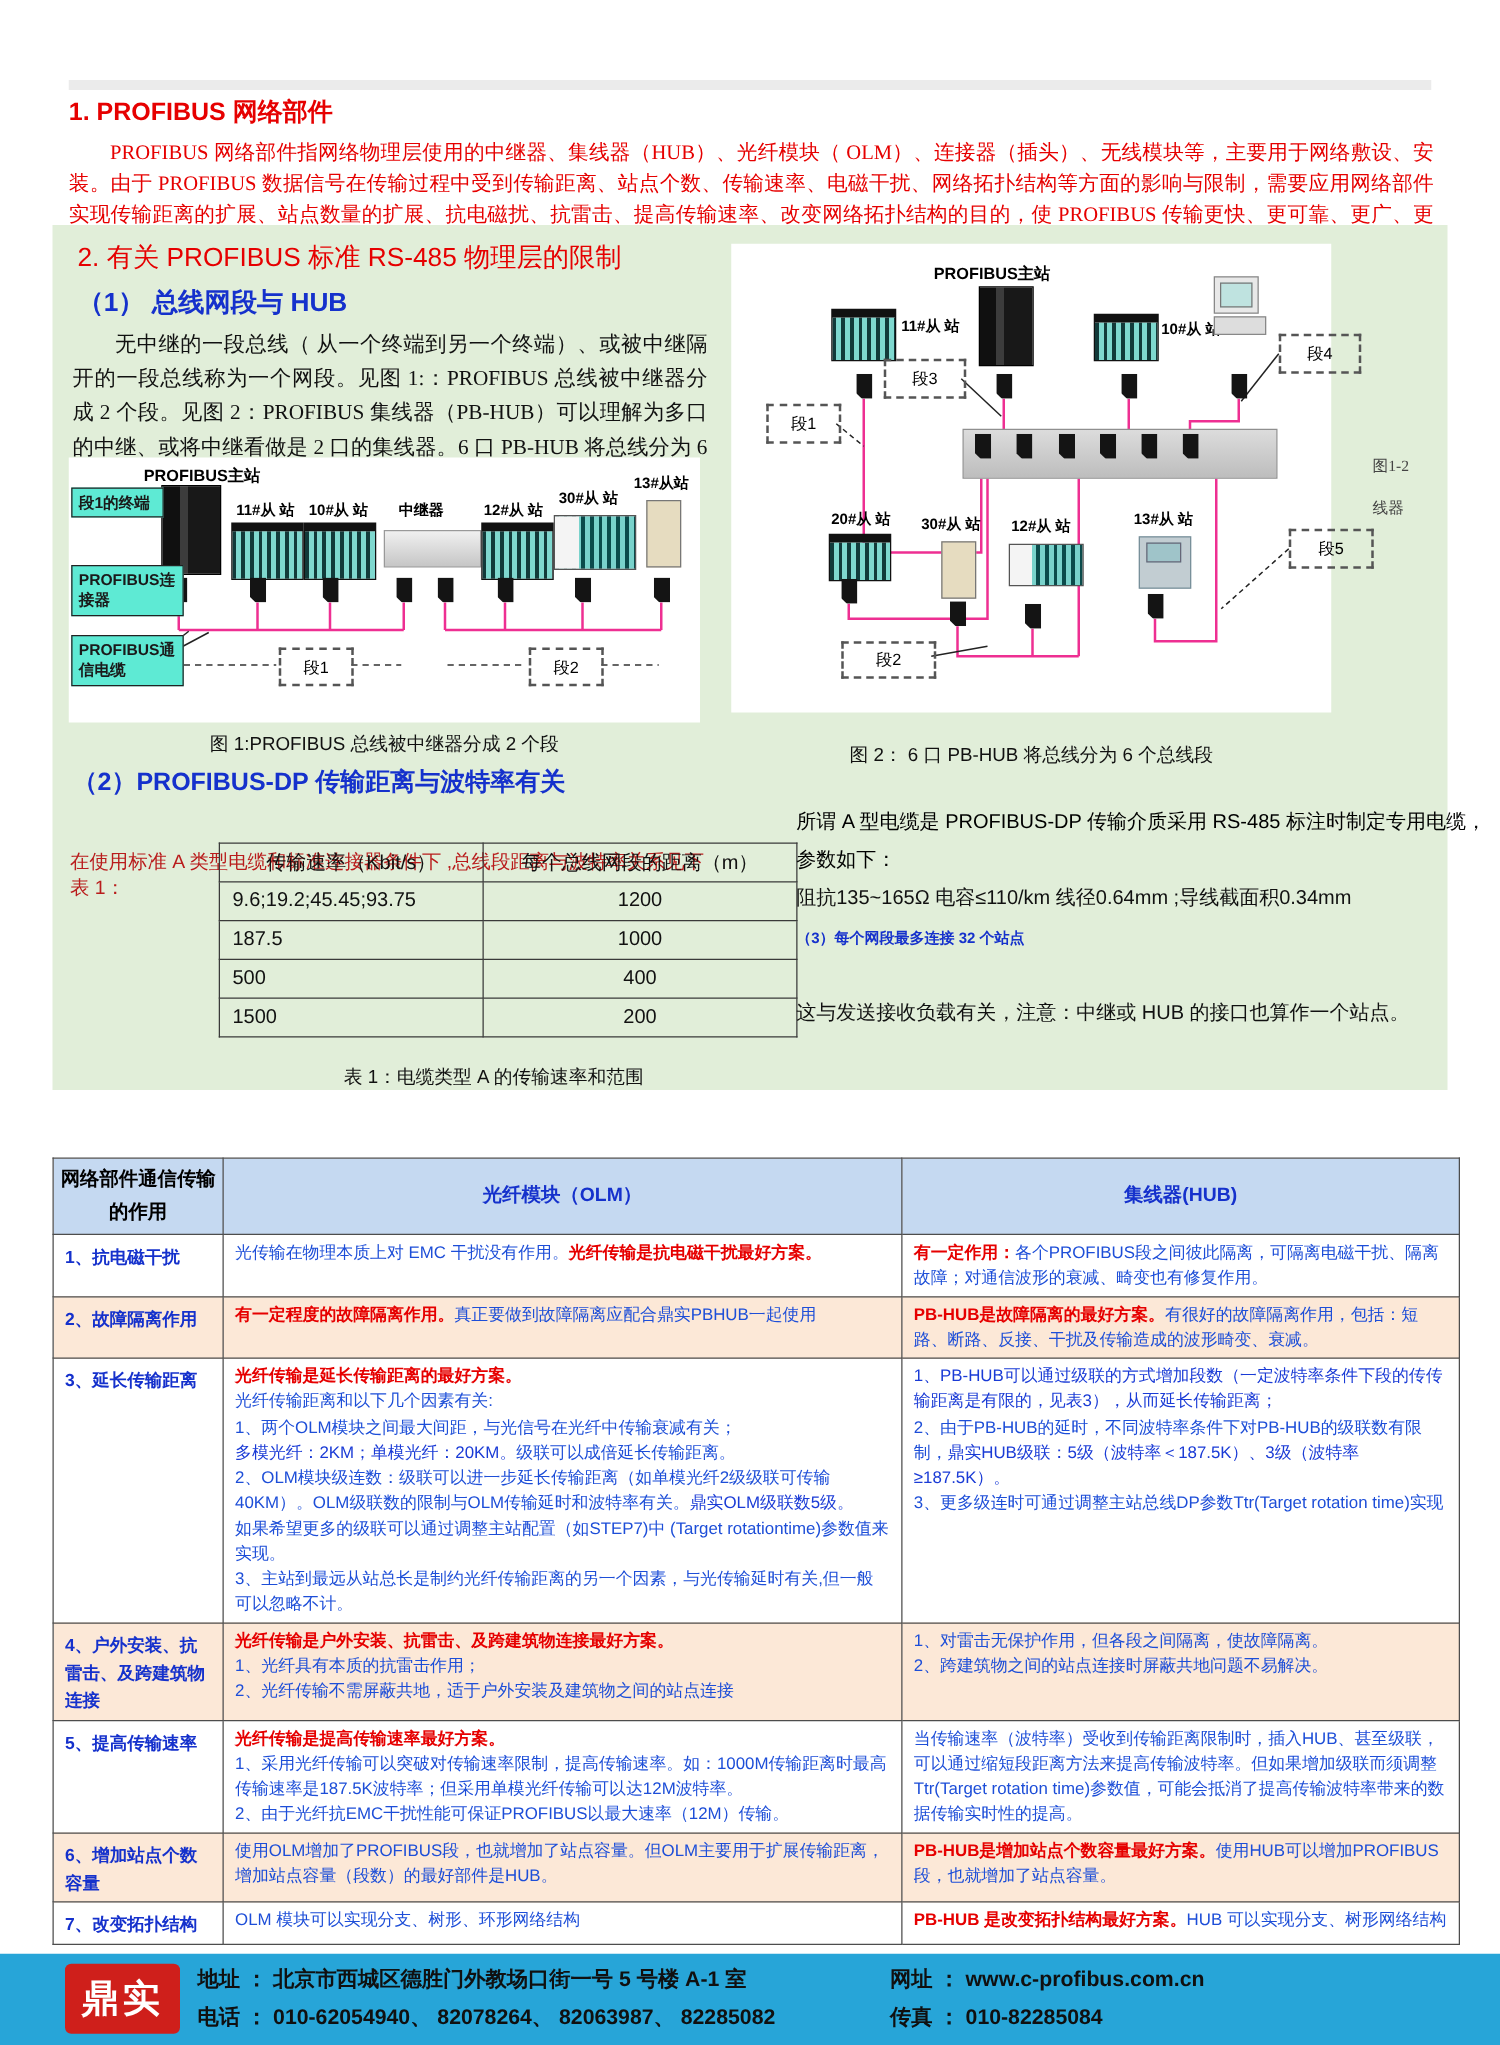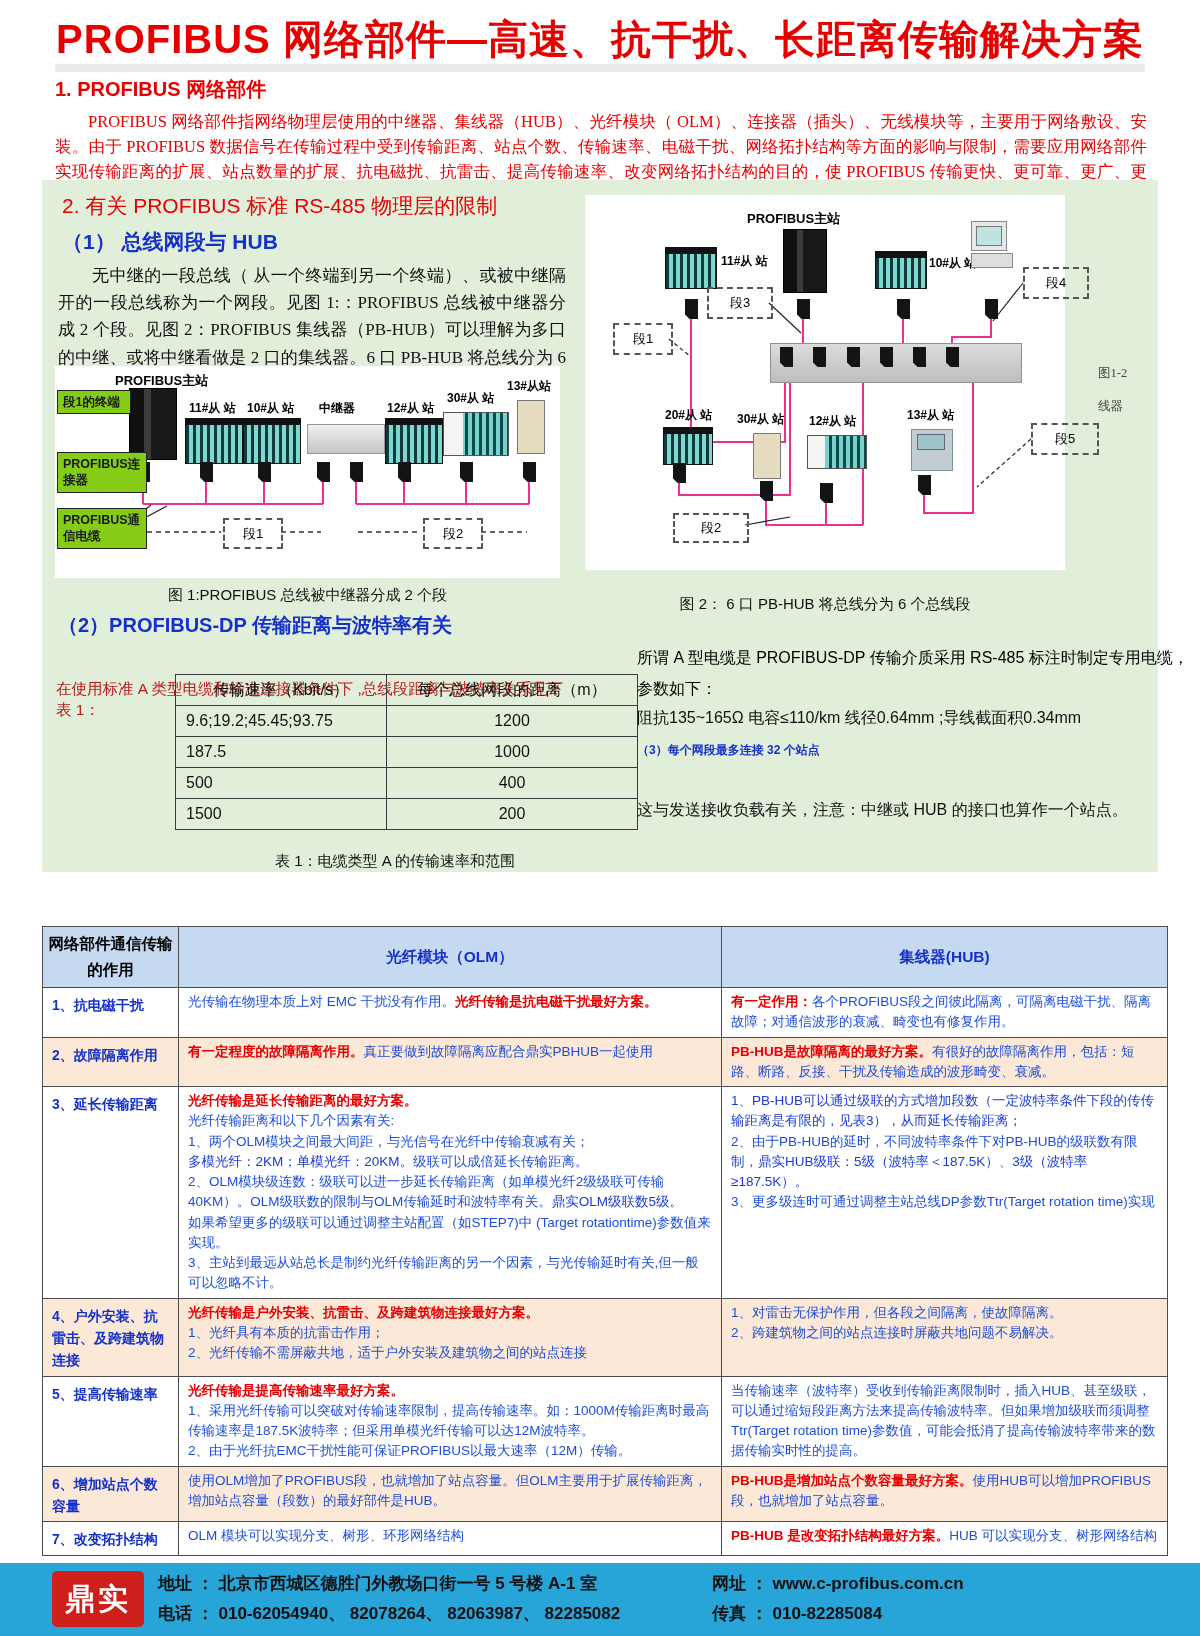--- a/index.html
+++ b/index.html
@@ -54,21 +54,21 @@
                    background:#9fc4c9;border:1px solid #667;}
   .pc-mon{width:34px;height:28px;background:#e8e8e8;border:1px solid #888;
           display:flex;align-items:center;justify-content:center;}
   .pc-scr{width:24px;height:18px;background:#bfe3e0;border:1px solid #777;}
   .pc-base{width:40px;height:13px;background:#ddd;border:1px solid #888;margin-top:2px;}
   .conn{position:absolute;width:13px;height:20px;background:#141414;
         clip-path:polygon(0 0,100% 0,100% 100%,35% 100%,0 78%);}
   .hubbar{position:absolute;background:linear-gradient(#dcdcdc,#bdbdbd);border:1px solid #8f8f8f;}
   .seg-box{position:absolute;border:2px dashed #555;display:flex;align-items:center;
            justify-content:center;font-size:13px;color:#000;}
-  .callout{position:absolute;border:1px solid #222;background:#84cc16;font-size:12.5px;
+  .callout{position:absolute;border:1px solid #222;background:#5eead4;font-size:12.5px;
            font-weight:bold;padding:3px 5px;line-height:1.3;width:78px;}
   .figsvg{position:absolute;left:0;top:0;}
   
   .sec3-h{position:absolute;left:55px;top:880px;font-size:20px;font-weight:bold;}
   .sec3-h .rh{color:#e60000;}
   .sec3-h .bh{color:#1531cc;font-size:18px;}
   .t2{position:absolute;left:42px;top:926px;width:1116px;border-collapse:collapse;table-layout:fixed;}
   .t2 th,.t2 td{border:1.6px solid #4d4d4d;vertical-align:top;}
   .t2 thead th{background:#c5d9f1;text-align:center;vertical-align:middle;height:58px;
                font-size:15.5px;line-height:1.7;}
@@ -87,21 +87,20 @@
   .logo{position:absolute;left:52px;top:8px;width:92px;height:56px;background:#cf1f1b;
         border-radius:5px;display:flex;align-items:center;justify-content:center;
         color:#fff;font-size:30px;font-weight:bold;letter-spacing:3px;}
   .f-line{position:absolute;font-size:17px;font-weight:bold;color:#101010;white-space:nowrap;}
 </style>
 </head>
 <body>
 
 <div class="page">
 
-  <div class="title">PROFIBUS 网络部件—高速、抗干扰、长距离传输解决方案</div>
   <div class="title-strip"></div>
 
   <div class="sec1">
     <h2>1. PROFIBUS 网络部件</h2>
     <p>PROFIBUS 网络部件指网络物理层使用的中继器、集线器（HUB）、光纤模块（ OLM）、连接器（插头）、无线模块等，主要用于网络敷设、安装。由于 PROFIBUS 数据信号在传输过程中受到传输距离、站点个数、传输速率、电磁干扰、网络拓扑结构等方面的影响与限制，需要应用网络部件实现传输距离的扩展、站点数量的扩展、抗电磁扰、抗雷击、提高传输速率、改变网络拓扑结构的目的，使 PROFIBUS 传输更快、更可靠、更广、更远。</p>
   </div>
 
   <div class="green">
     <div class="g-h2">2. 有关 PROFIBUS 标准 RS-485 物理层的限制</div>
     <div class="g-h3 sub1-h">（1） 总线网段与 HUB</div>

